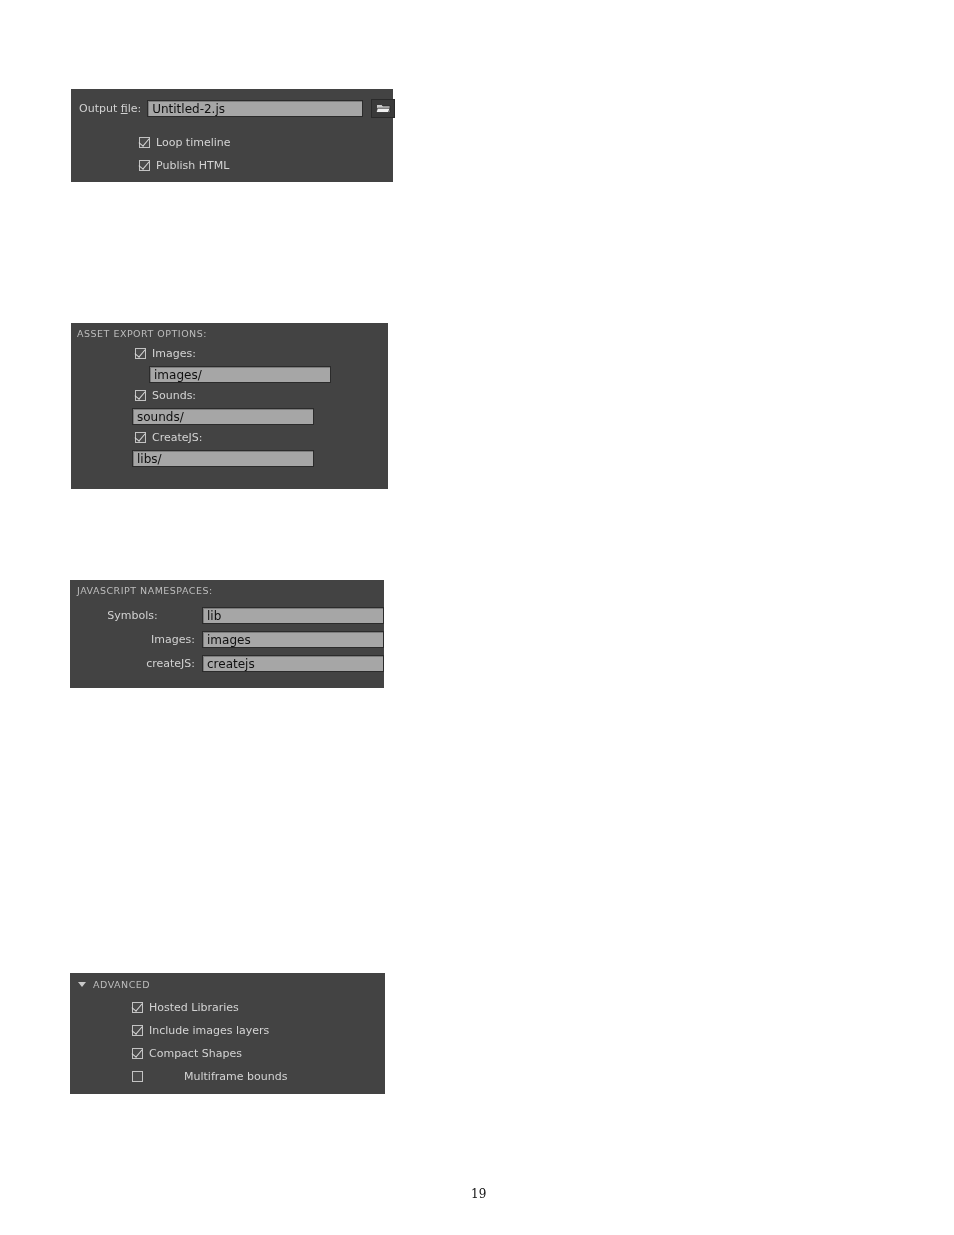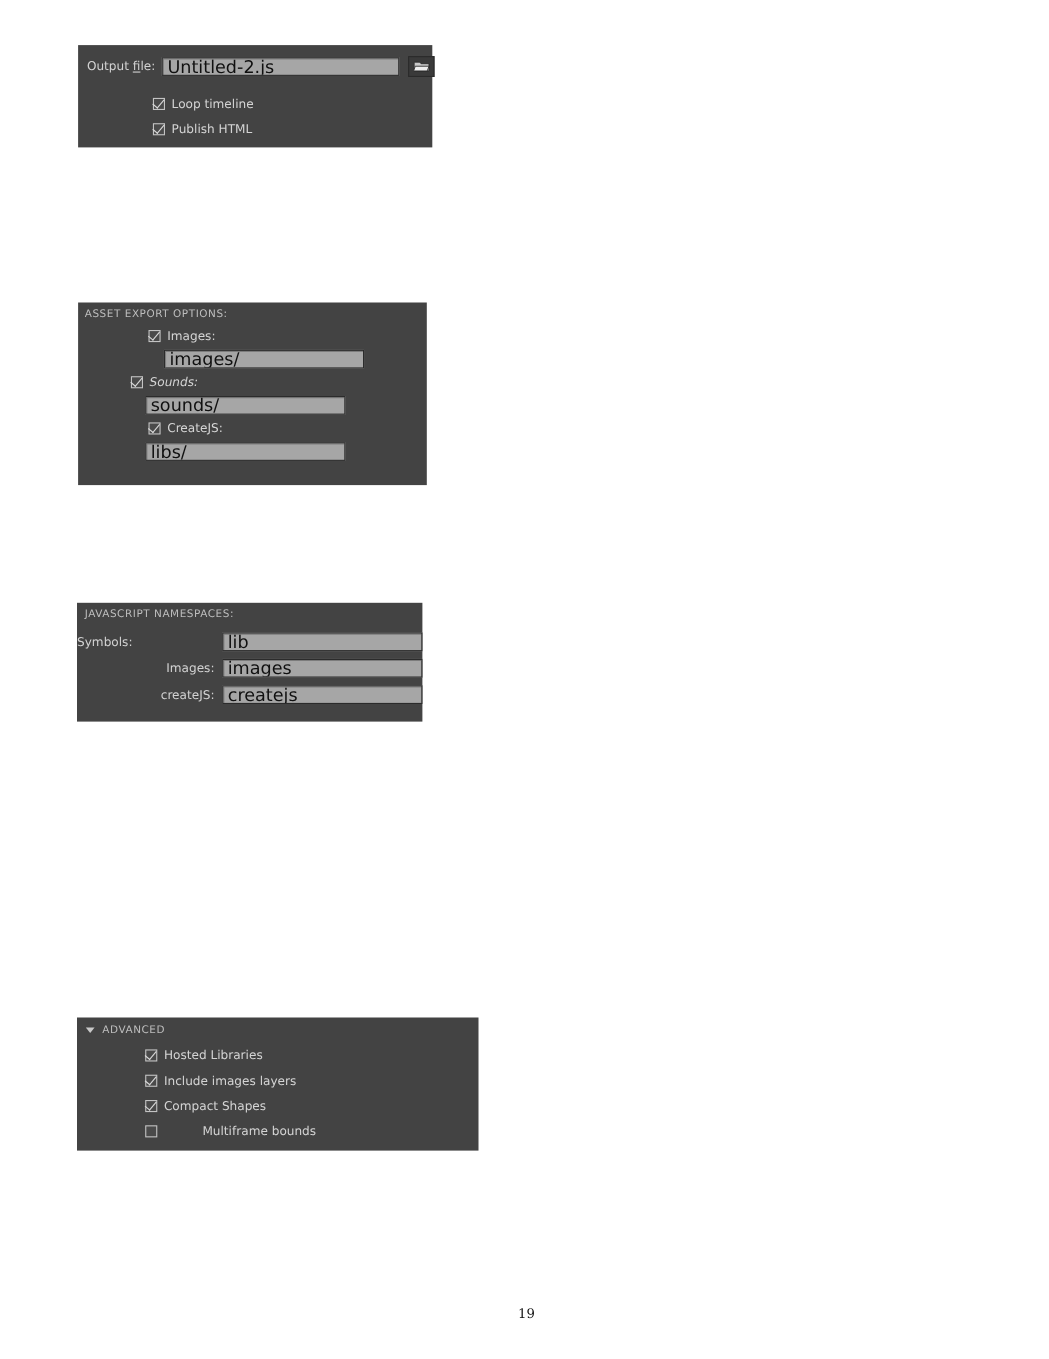--- a/index.html
+++ b/index.html
@@ -12,20 +12,21 @@
     height: 1235px;
     position: relative;
     font-family: "DejaVu Sans", sans-serif;
     -webkit-font-smoothing: antialiased;
   }
 
   .panel {
     position: absolute;
     background: #434343;
     box-sizing: border-box;
+    margin-top: 48px;
   }
 
   .section-header {
     color: #bdbdbd;
     font-size: 9.5px;
     letter-spacing: 0.5px;
     font-family: "DejaVu Sans", sans-serif;
     white-space: nowrap;
   }
 
@@ -44,21 +45,21 @@
 
   .field-label u {
     text-decoration: underline;
   }
 
   .textfield {
     background: #a6a6a6;
     border: 1px solid #2b2b2b;
     box-shadow: inset 1px 1px 0 rgba(0,0,0,0.25);
     color: #101010;
-    font-size: 16px;
+    font-size: 12px;
     font-family: "DejaVu Sans", sans-serif;
     padding: 1px 0 1px 4px;
     box-sizing: border-box;
     display: flex;
     align-items: center;
     overflow: hidden;
     height: 17px;
   }
 
   .browse-btn {
@@ -149,54 +150,54 @@
 <div class="panel" style="left:71px; top:275px; width:317px; height:166px;">
 
   <div class="section-header" style="position:absolute; left:6px; top:5px;">ASSET EXPORT OPTIONS:</div>
 
   <div class="row" style="position:absolute; left:64px; top:24px;">
     <span class="cb checked"></span>
     <span class="cb-label">Images:</span>
   </div>
   <div class="textfield" style="position:absolute; left:78px; top:43px; width:182px;">images/</div>
 
-  <div class="row" style="position:absolute; left:48px; top:66px;font-style:italic;">
+  <div class="row" style="position:absolute; left:64px; top:66px;">
     <span class="cb checked"></span>
     <span class="cb-label">Sounds:</span>
   </div>
   <div class="textfield" style="position:absolute; left:61px; top:85px; width:182px;">sounds/</div>
 
   <div class="row" style="position:absolute; left:64px; top:108px;">
     <span class="cb checked"></span>
     <span class="cb-label">CreateJS:</span>
   </div>
   <div class="textfield" style="position:absolute; left:61px; top:127px; width:182px;">libs/</div>
 </div>
 
-<div class="panel" style="left:70px; top:548px; width:314px; height:108px;">
+<div class="panel" style="left:70px; top:532px; width:314px; height:108px;">
 
   <div class="section-header" style="position:absolute; left:7px; top:5px;">JAVASCRIPT NAMESPACES:</div>
 
   <div style="position:absolute; left:0px; top:27px; width:100%; display:flex; align-items:center;">
-    <span class="field-label" style="width:125px; text-align:left;">Symbols:</span>
+    <span class="field-label" style="width:125px; text-align:center;">Symbols:</span>
     <div class="textfield" style="width:182px; margin-left:7px;">lib</div>
   </div>
 
   <div style="position:absolute; left:0px; top:51px; width:100%; display:flex; align-items:center;">
     <span class="field-label" style="width:125px; text-align:right;">Images:</span>
     <div class="textfield" style="width:182px; margin-left:7px;">images</div>
   </div>
 
   <div style="position:absolute; left:0px; top:75px; width:100%; display:flex; align-items:center;">
     <span class="field-label" style="width:125px; text-align:right;">createJS:</span>
     <div class="textfield" style="width:182px; margin-left:7px;">createjs</div>
   </div>
 </div>
 
-<div class="panel" style="left:70px; top:925px; width:365px; height:121px;">
+<div class="panel" style="left:70px; top:925px; width:315px; height:121px;">
 
   <div class="row" style="position:absolute; left:8px; top:6px;">
     <span class="tri"></span>
     <span class="section-header" style="margin-left:7px;">ADVANCED</span>
   </div>
 
   <div class="row" style="position:absolute; left:62px; top:28px;">
     <span class="cb checked"></span>
     <span class="cb-label">Hosted Libraries</span>
   </div>

